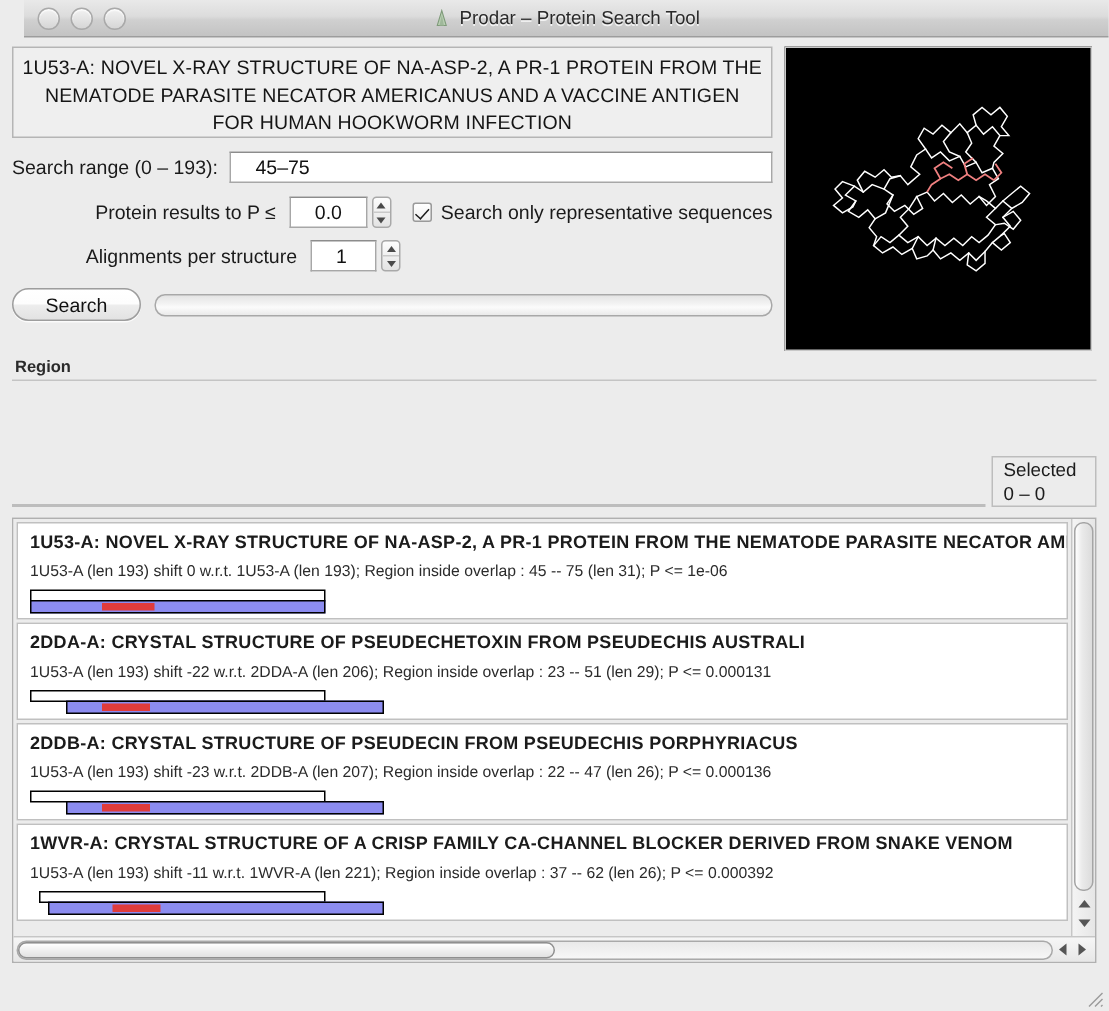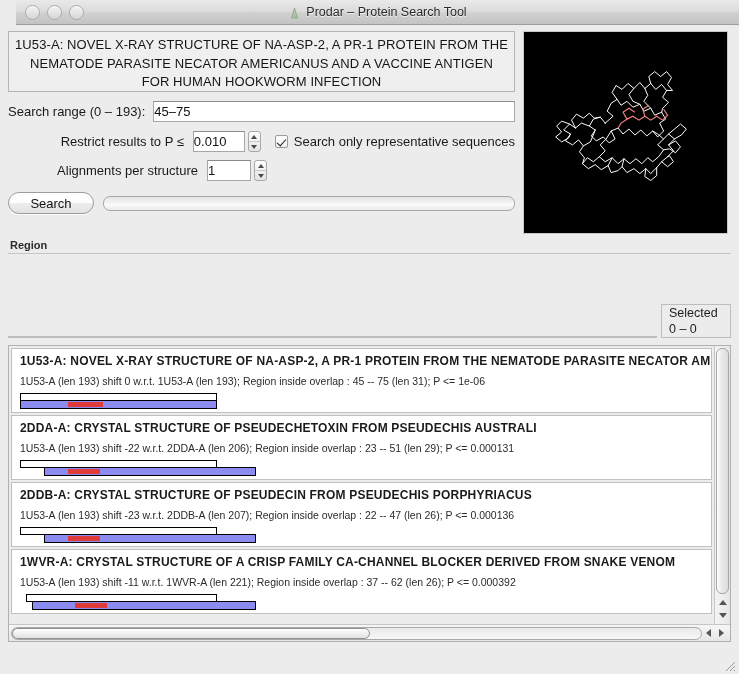--- a/index.html
+++ b/index.html
@@ -64,21 +64,21 @@
 
   .row { display: flex; align-items: center; margin-top: 9px; }
   .lbl { font-size: 13px; color: #1a1a1a; white-space: nowrap; }
 
   .text-field {
     border: 1px solid #a7a7a7;
     border-top-color: #8c8c8c;
     background: #fff;
     height: 21px; box-sizing: border-box;
     font-size: 13px; color: #111;
-    padding: 0 0; line-height: 19px;
+    padding: 0 16px; line-height: 19px;
     font-family: "Liberation Sans", sans-serif;
   }
   #search-range-field { flex: 1 1 auto; margin-left: 8px; }
 
   .row-p { justify-content: flex-start; padding-left: 24px; }
   .p-label { width: 190px; text-align: right; padding-right: 9px; }
   .spin-wrap { display: flex; align-items: stretch; }
   .spin-field { width: 52px; text-align: left; }
   .spin-field.narrow { width: 44px; }
   .spinner {
@@ -302,21 +302,21 @@
     <div class="form-col">
 
       <div class="header-title">1U53-A: NOVEL X-RAY STRUCTURE OF NA-ASP-2, A PR-1 PROTEIN FROM THE NEMATODE PARASITE NECATOR AMERICANUS AND A VACCINE ANTIGEN FOR HUMAN HOOKWORM INFECTION</div>
 
       <div class="row">
         <span class="lbl">Search range (0 – 193):</span>
         <input class="text-field" id="search-range-field" value="45–75" style="">
       </div>
 
       <div class="row row-p">
-        <span class="lbl p-label">Restrict results to P ≤</span>
+        <span class="lbl p-label">Protein results to P ≤</span>
         <span class="spin-wrap">
           <input class="text-field spin-field" value="0.010" style="">
           <span class="spinner">
             <span class="spin-btn">
                 <span class="tri tri-up"></span>
               </span>
             <span class="spin-btn">
                 <span class="tri tri-down"></span>
               </span>
           </span>

